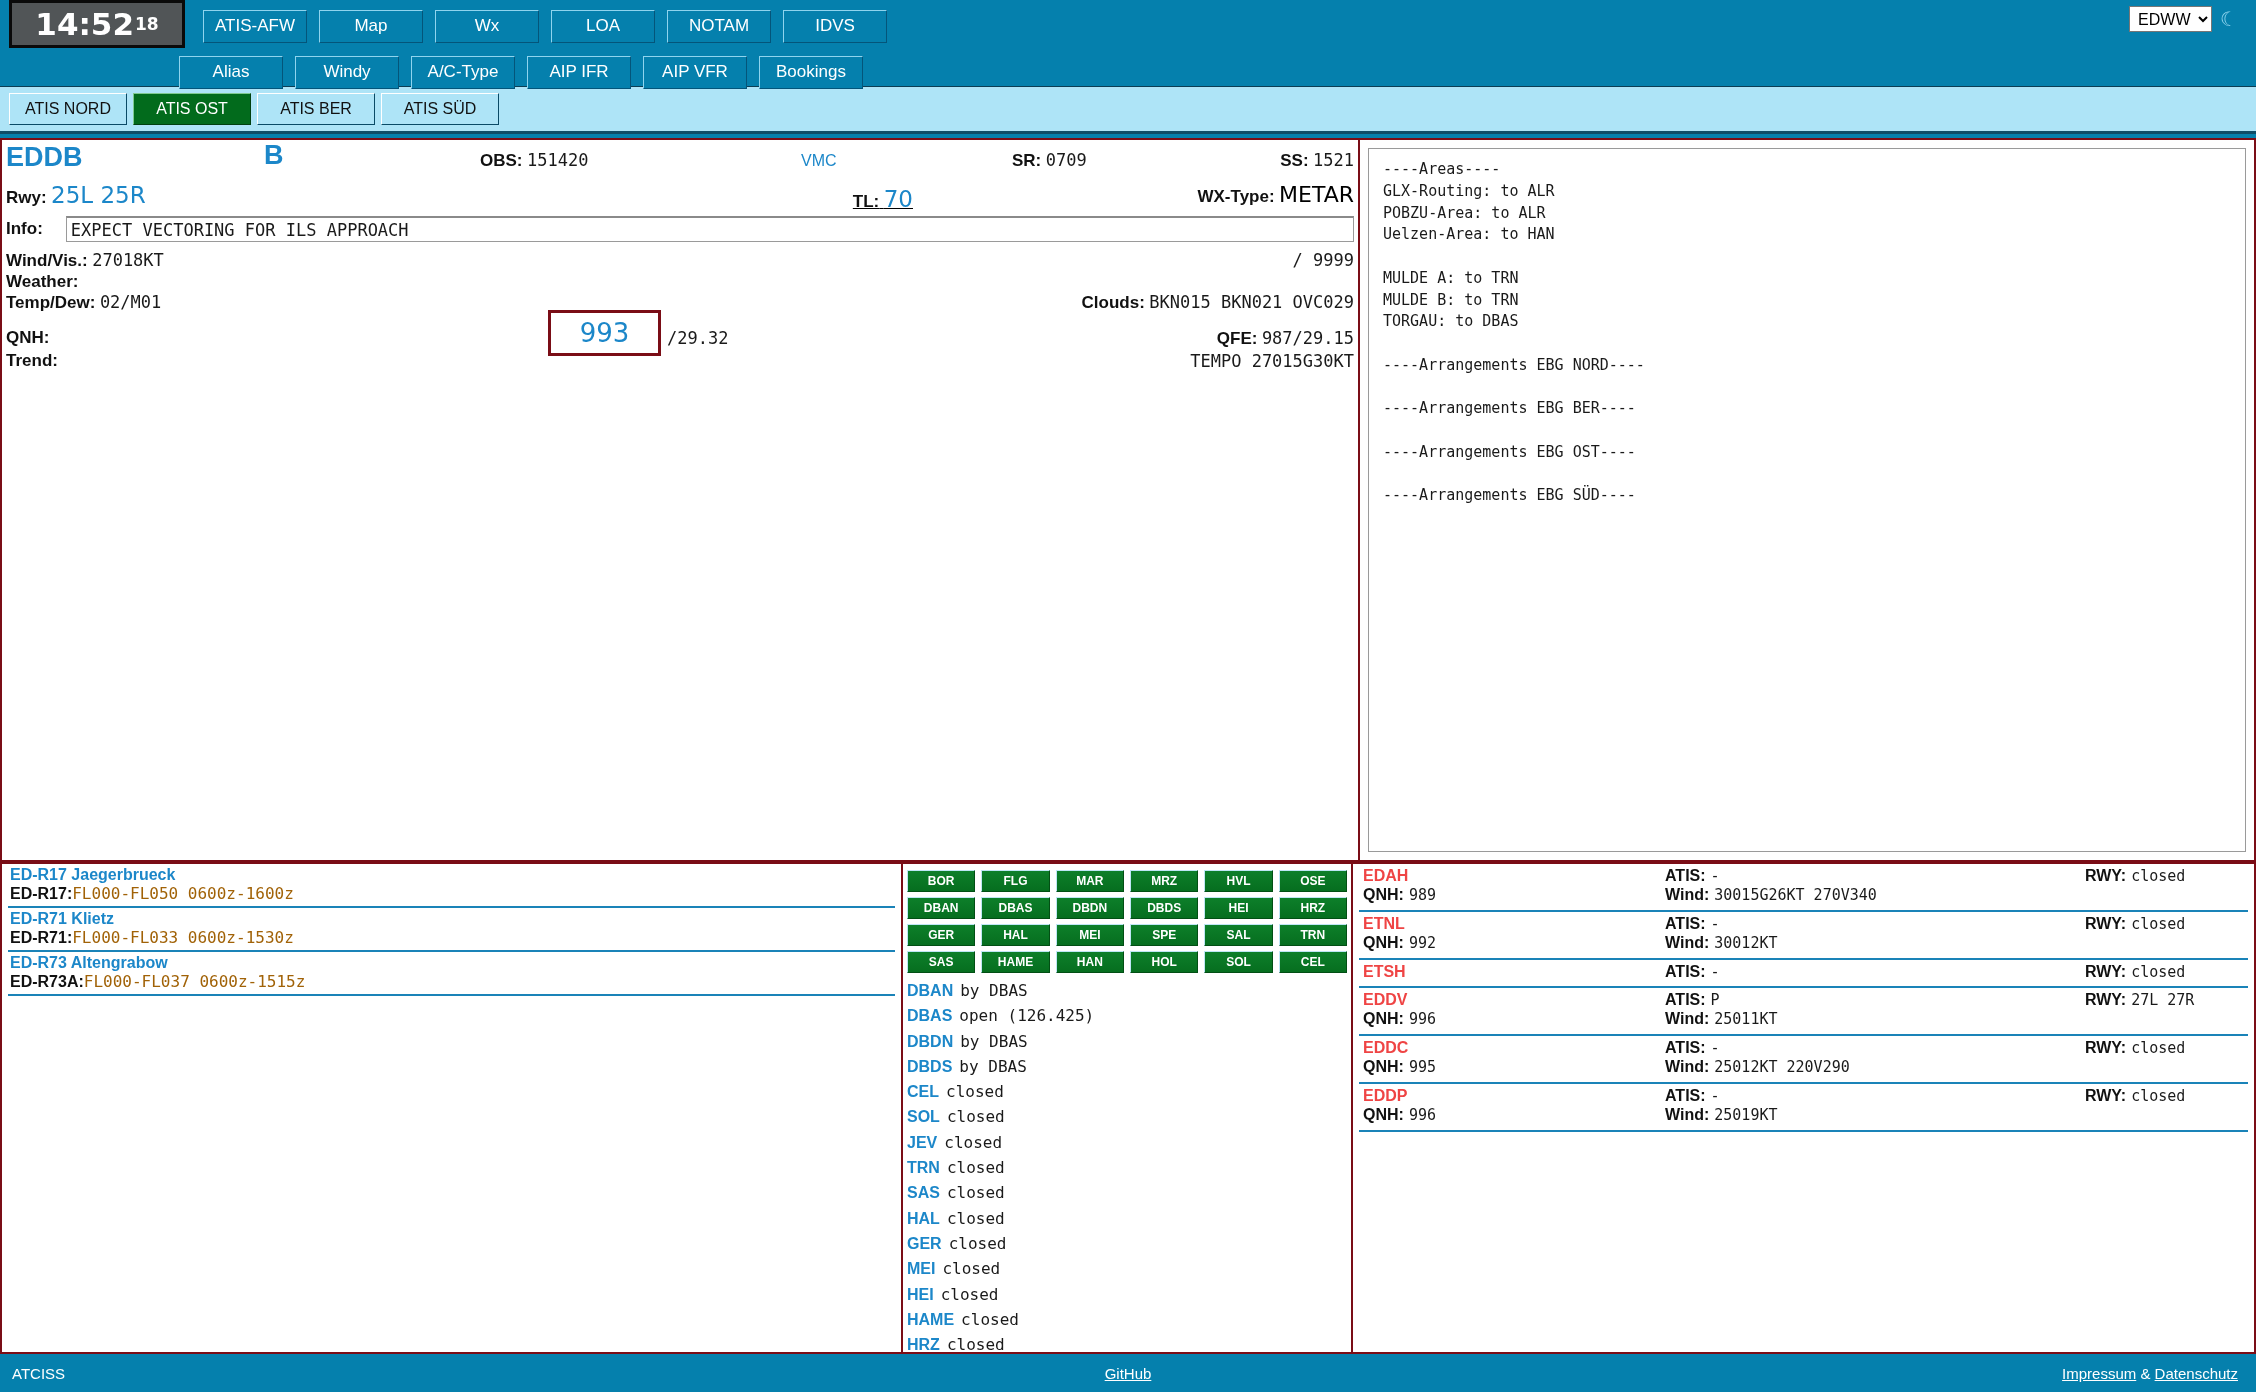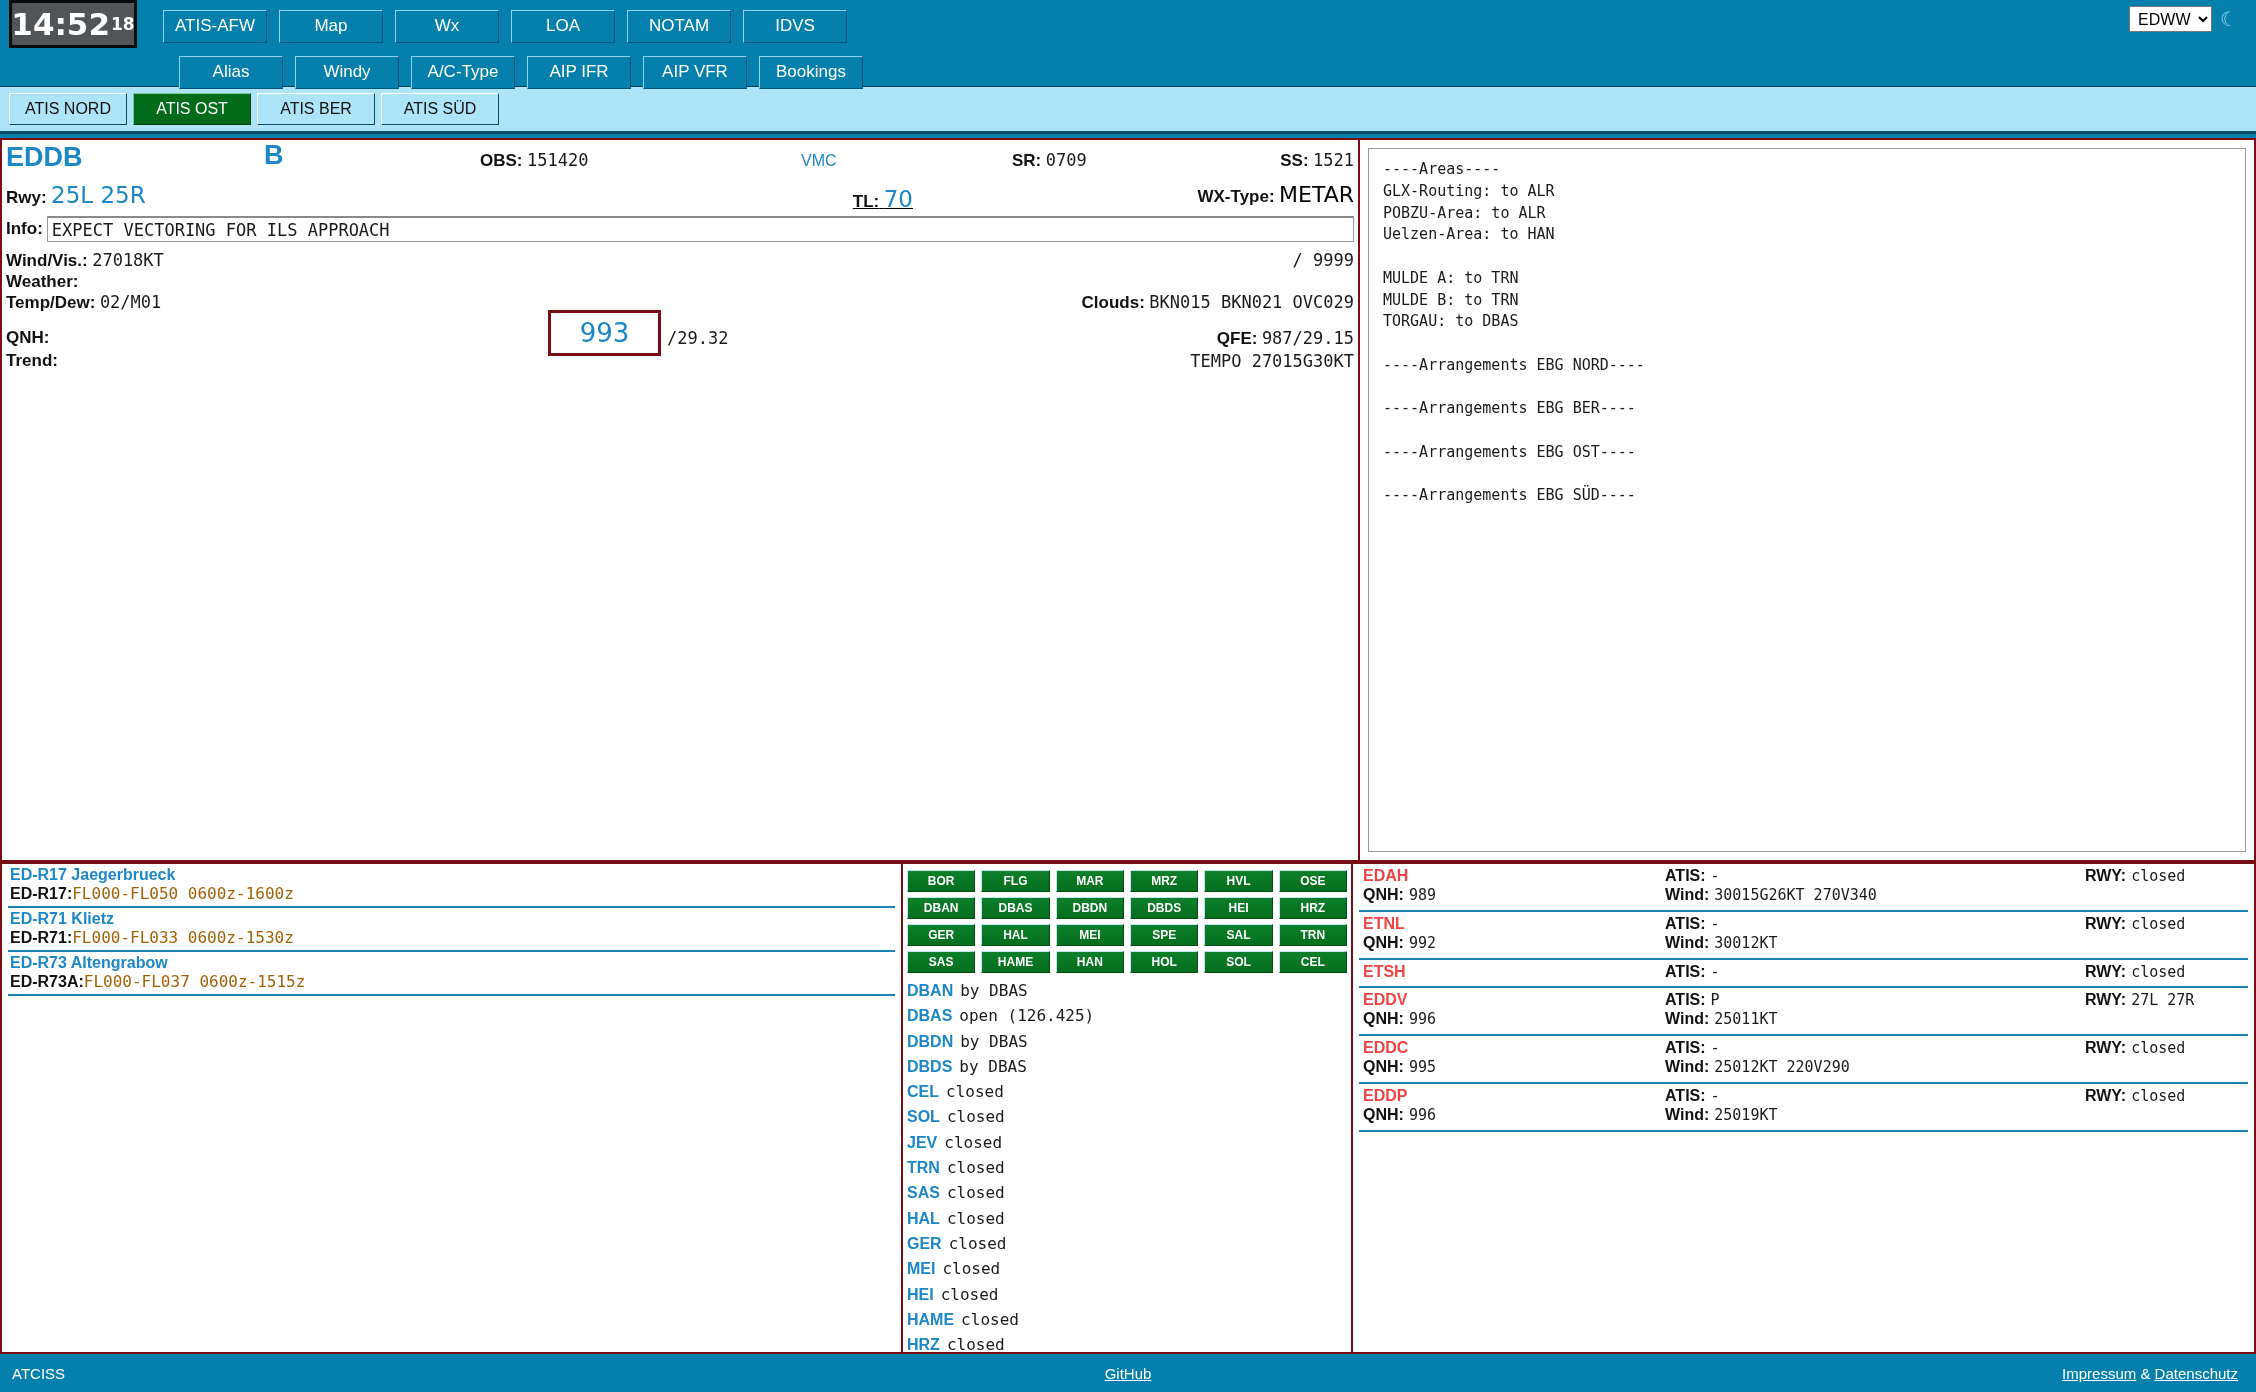--- a/index.html
+++ b/index.html
@@ -14,30 +14,30 @@
 
   
   .topnav {
     position: relative;
     height: 86px;
     background: #0580ad;
     padding: 6px 0 0 0;
   }
   .nav-row { display: flex; align-items: center; height: 40px; padding-left: 9px; }
   .clock {
-    width: 128px; height: 48px;
+    width: 176px; height: 48px;
     background: #515557;
     border: 3px solid #0a0a0a;
     color: #ffffff;
     display: flex; align-items: center; justify-content: center;
     font-family: "DejaVu Sans", sans-serif;
     font-weight: bold;
     font-size: 31px;
     letter-spacing: 0px;
-    margin-right: 20px;
+    margin-right: 12px;
     margin-top: -4px;
   }
   .clock .secs { font-size: 17px; font-weight: bold; margin-left: 1px; }
   .navbtn {
     height: 33px;
     min-width: 104px;
     margin: 0 6px;
     background: #0580ad;
     border: 1px solid #8fd4ee;
     border-right-color:#04557a;
@@ -133,21 +133,21 @@
   .sr { position: absolute; left: 1010px; top: 10px; }
   .ss { position: absolute; right: 4px; top: 10px; }
   .rwy { position: absolute; left: 4px; top: 42px; }
   .tl { position: absolute; right: 445px; top: 46px; text-decoration: underline; }
   .wxtype { position: absolute; right: 4px; top: 42px; }
   .wxtype .v { font-family: "DejaVu Sans", sans-serif; font-size: 22px; }
 
   .inforow { position: absolute; left: 4px; top: 76px; right: 4px; display:flex; align-items:center; }
   .info-input {
     flex: 1;
-    margin-left: 4px;
+    margin-left: 23px;
     height: 26px;
     border: 1px solid #9a9a9a;
     border-top: 2px solid #8a8a8a;
     background: #ffffff;
     font-family: "DejaVu Sans Mono", monospace;
     font-size: 17px;
     color: #1a1a1a;
     padding: 0 4px;
   }
 

